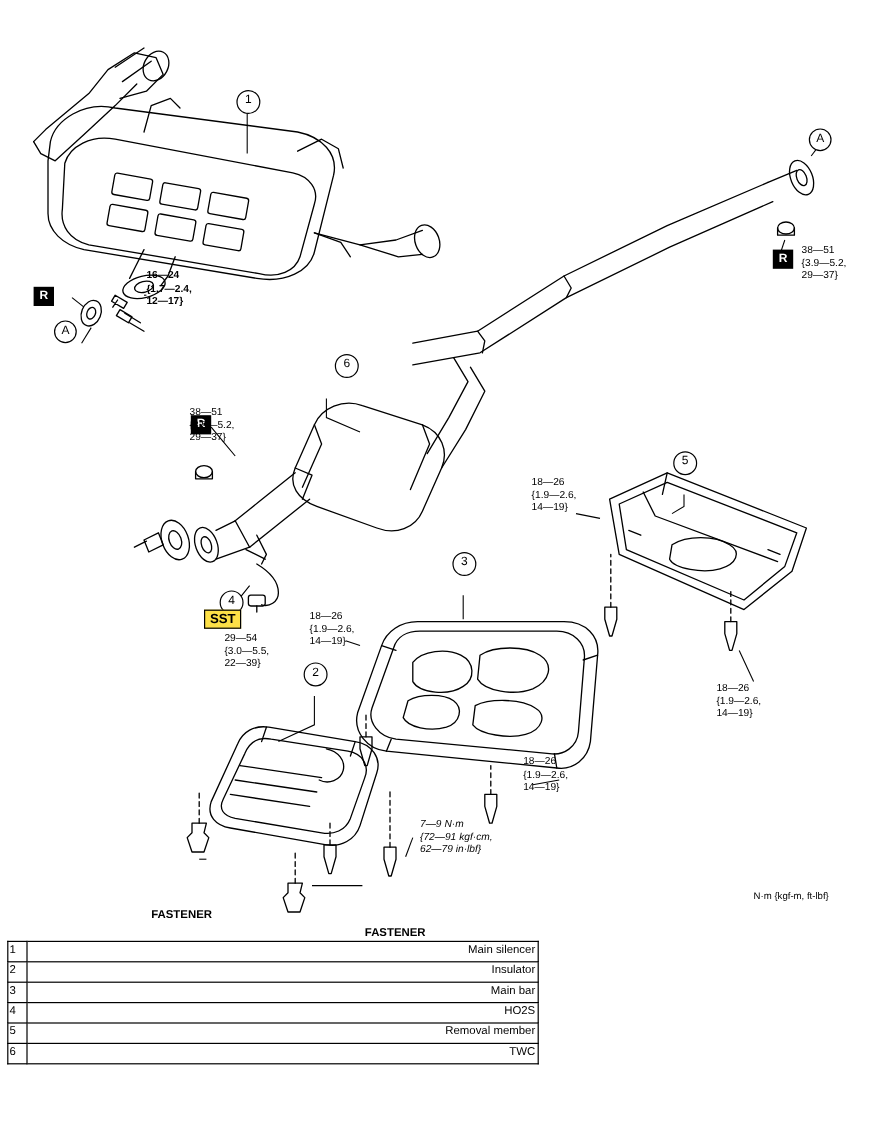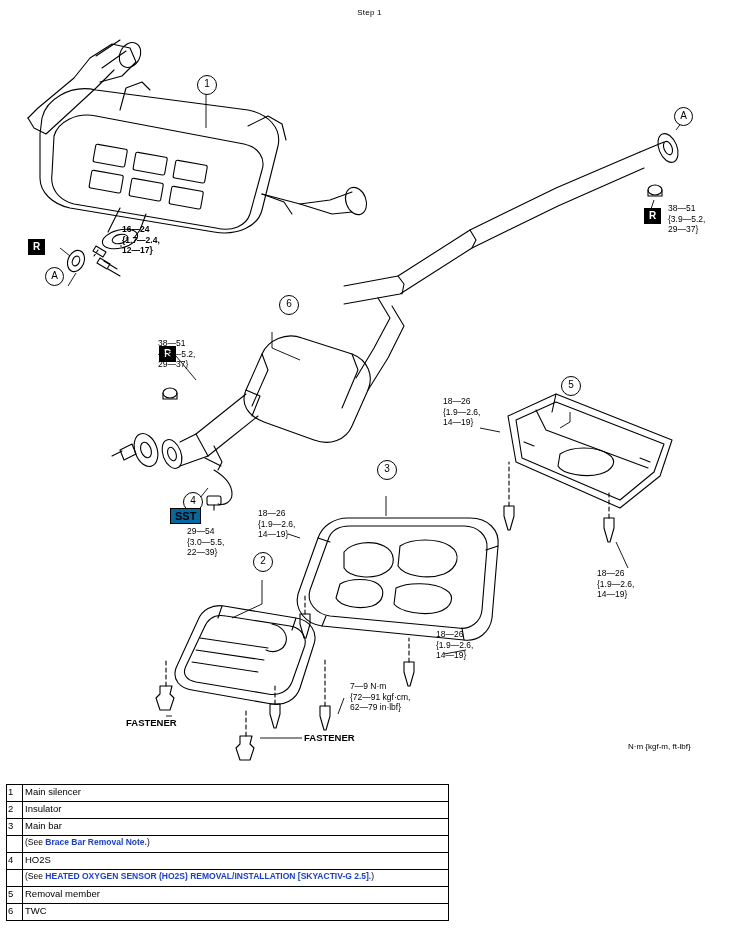--- a/index.html
+++ b/index.html
@@ -25,49 +25,48 @@
   
   .sq{
     width:17px;height:16px;background:#000;color:#fff;
     font-size:10px;font-weight:bold;line-height:16px;text-align:center;
   }
   .circ-letter{
     width:17px;height:17px;border:1.3px solid #000;border-radius:50%;
     background:#fff;font-size:10px;line-height:15px;text-align:center;
   }
   .sst-box{
-    border:1.6px solid #000;background:#0369a1;padding:0 4px;
+    border:1.6px solid #000;background:#fde047;padding:0 4px;
     font-size:11px;font-weight:bold;line-height:14px;
   }
   .torque{
     font-size:8.5px;line-height:10.5px;white-space:nowrap;
   }
-  .bold-lbl{font-size:9.5px;font-weight:bold;white-space:nowrap;}
+  .bold-lbl{font-size:9.5px;font-weight:bold;white-space:nowrap;margin-top:40px;}
 
   
   .parts-table{
     position:absolute;left:6px;top:784px;width:443px;
     border-collapse:collapse;font-size:9.5px;
   }
   .parts-table td{
     border:1px solid #000;padding:1px 2px;vertical-align:top;
     height:14px;
   }
   .parts-table td.num{width:12px;text-align:left;padding-left:1px;}
-  .parts-table td.name{padding-left:2px;}
+  .parts-table td.name{padding-left:2px;text-align:right;}
   .note-link{color:#1a3fd0;font-weight:bold;}
   .note-row td{font-size:8.5px;}
   svg{display:block;}
 </style>
 </head>
 <body>
 
 <div class="stage">
 
-  <div class="abs step-title">Step 1</div>
 
   <svg class="abs" style="left:0;top:18px;" width="739" height="760" viewBox="0 0 739 760">
     <g fill="none" stroke="#000" stroke-width="1.1" stroke-linejoin="round" stroke-linecap="round">
 
       <path d="M28,100 L38,90 L74,60 L90,40 L112,26 L130,30 L136,44 L122,58 L100,64"></path>
       <path d="M28,100 L34,110 L46,116 L70,94 L96,70 L114,52"></path>
       <ellipse cx="130" cy="37" rx="10" ry="13" transform="rotate(28 130 37)"></ellipse>
       <path d="M96,38 L120,22"></path>
       <path d="M102,50 L126,33"></path>
 
@@ -251,21 +250,21 @@
 14—19}</div>
   <div class="abs torque" style="left:597px;top:568px;white-space:pre;">18—26
 {1.9—2.6,
 14—19}</div>
   <div class="abs torque" style="left:258px;top:508px;white-space:pre;">18—26
 {1.9—2.6,
 14—19}</div>
   <div class="abs torque" style="left:436px;top:629px;white-space:pre;">18—26
 {1.9—2.6,
 14—19}</div>
-  <div class="abs torque" style="left:350px;top:681px;white-space:pre;">7—9 N·m
+  <div class="abs torque" style="left:350px;top:681px;white-space:pre;font-style:italic;">7—9 N·m
 {72—91 kgf·cm,
 62—79 in·lbf}</div>
 
   <div class="abs bold-lbl" style="left:126px;top:717px;">FASTENER</div>
   <div class="abs bold-lbl" style="left:304px;top:732px;">FASTENER</div>
   <svg class="abs" style="left:120px;top:660px;" width="260" height="90" viewBox="0 0 260 90">
     <g fill="none" stroke="#000" stroke-width="0.9">
       <path d="M52,56 L46,56"></path>
       <path d="M182,78 L140,78"></path>
     </g>
@@ -280,32 +279,24 @@
           <td class="name">Main silencer</td>
         </tr>
         <tr>
           <td class="num">2</td>
           <td class="name">Insulator</td>
         </tr>
         <tr>
           <td class="num">3</td>
           <td class="name">Main bar</td>
         </tr>
-        <tr class="note-row">
-          <td class="num"></td>
-          <td class="name">(See <span class="note-link">Brace Bar Removal Note.</span>)</td>
-        </tr>
         <tr>
           <td class="num">4</td>
           <td class="name">HO2S</td>
         </tr>
-        <tr class="note-row">
-          <td class="num"></td>
-          <td class="name">(See <span class="note-link">HEATED OXYGEN SENSOR (HO2S) REMOVAL/INSTALLATION [SKYACTIV-G 2.5].</span>)</td>
-        </tr>
         <tr>
           <td class="num">5</td>
           <td class="name">Removal member</td>
         </tr>
         <tr>
           <td class="num">6</td>
           <td class="name">TWC</td>
         </tr>
       </tbody>
   </table>

